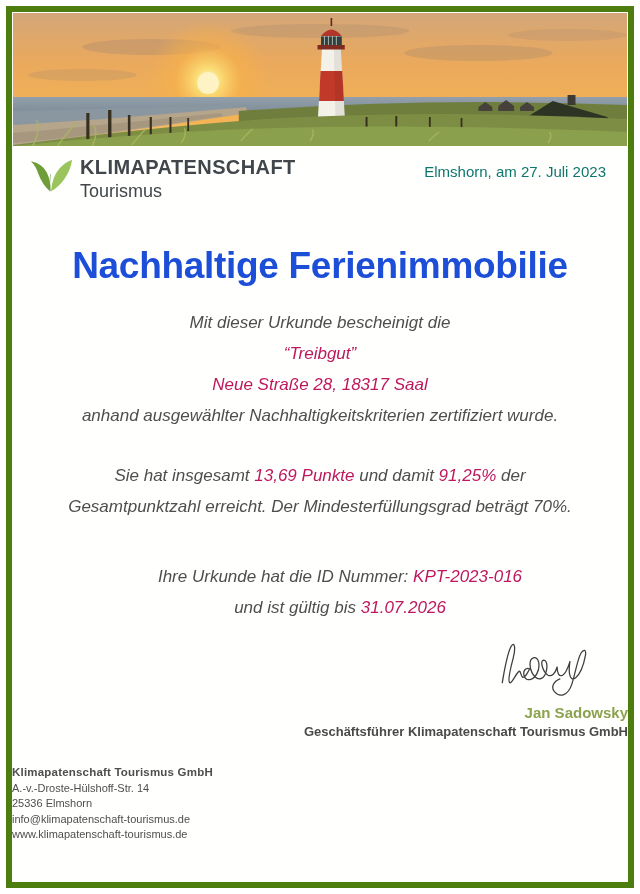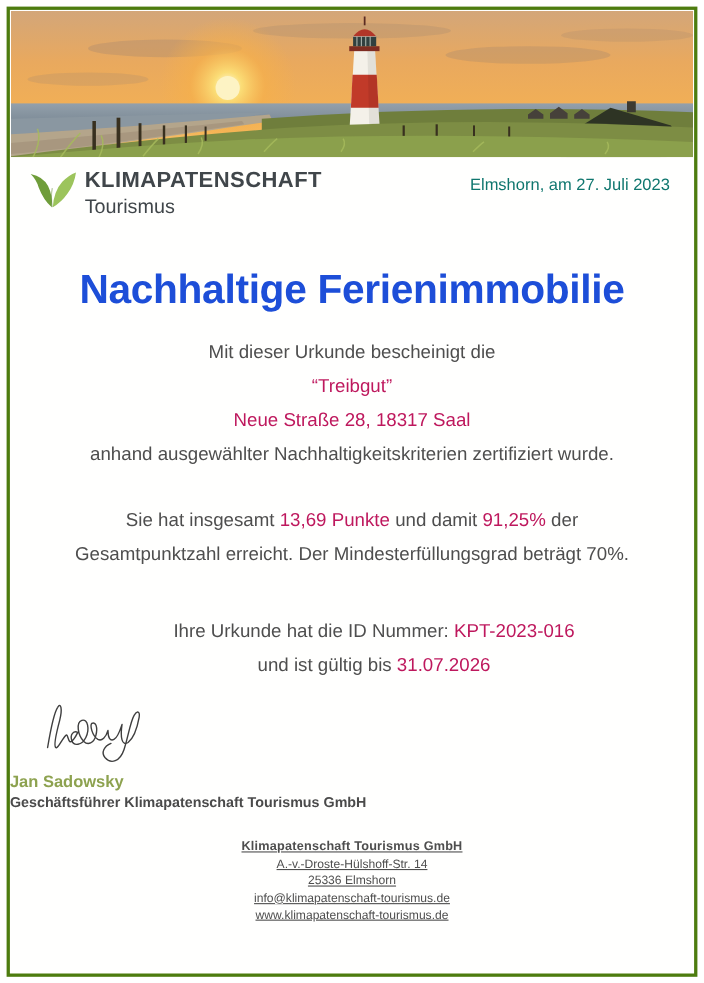--- a/index.html
+++ b/index.html
@@ -3,21 +3,21 @@
 <meta charset="utf-8">
 <style>
   html,body{margin:0;padding:0;background:#ffffff;}
   body{
     width:640px;height:894px;position:relative;overflow:hidden;
     font-family:"Liberation Sans", sans-serif;
     -webkit-font-smoothing:antialiased;
   }
   .frame{
     position:absolute;left:6px;top:6px;right:6px;bottom:6px;
-    border:3px solid #4d7c0f;
+    border:6px solid #4d7c0f;
     background:#fffffe;
     overflow:hidden;
   }
   
   .header-photo{margin:1px;height:133px;overflow:hidden;}
   .header-photo svg{display:block;width:100%;height:133px;}
 
   
   .brand-row{
     display:flex;justify-content:space-between;align-items:flex-start;
@@ -32,35 +32,35 @@
   .date{font-size:15px;color:#0f766e;margin-top:9px;}
 
   
   .title{
     margin:36px 0 0 0;text-align:center;
     font-size:37px;font-weight:700;letter-spacing:-.3px;
     color:#1d4ed8;line-height:44px;
   }
 
   
-  .para{text-align:center;color:#4e4e4e;font-size:17px;}
+  .para{text-align:center;color:#4e4e4e;font-size:17px;font-style:italic;}
   .para .line{line-height:31px;}
   .p1{margin-top:19px;}
   .p2{margin-top:29px;}
   .p3{margin-top:39px;margin-left:40px;}
   .hl{color:#be185d;}
 
   
-  .sig-block{text-align:left;margin-top:12px;}
+  .sig-block{text-align:right;margin-top:12px;}
   .sig svg{width:160px;height:64px;}
   .sig-name{font-size:15px;font-weight:700;color:#8da24f;margin-top:0px;line-height:20px;}
   .sig-role{font-size:13px;font-weight:600;color:#4a4a4a;line-height:18px;}
 
   
-  .footer{text-align:center;margin-top:24px;color:#4e4e4e;font-size:11px;line-height:15.5px;text-decoration:underline;}
+  .footer{text-align:left;margin-top:24px;color:#4e4e4e;font-size:11px;line-height:15.5px;}
   .f-company{font-weight:700;font-size:11.5px;letter-spacing:.2px;}
 </style>
 </head>
 <body>
 
 <div class="frame">
 
   <div class="header-photo">
     <svg viewBox="0 0 620 133" preserveAspectRatio="none" aria-hidden="true">
       <defs>

